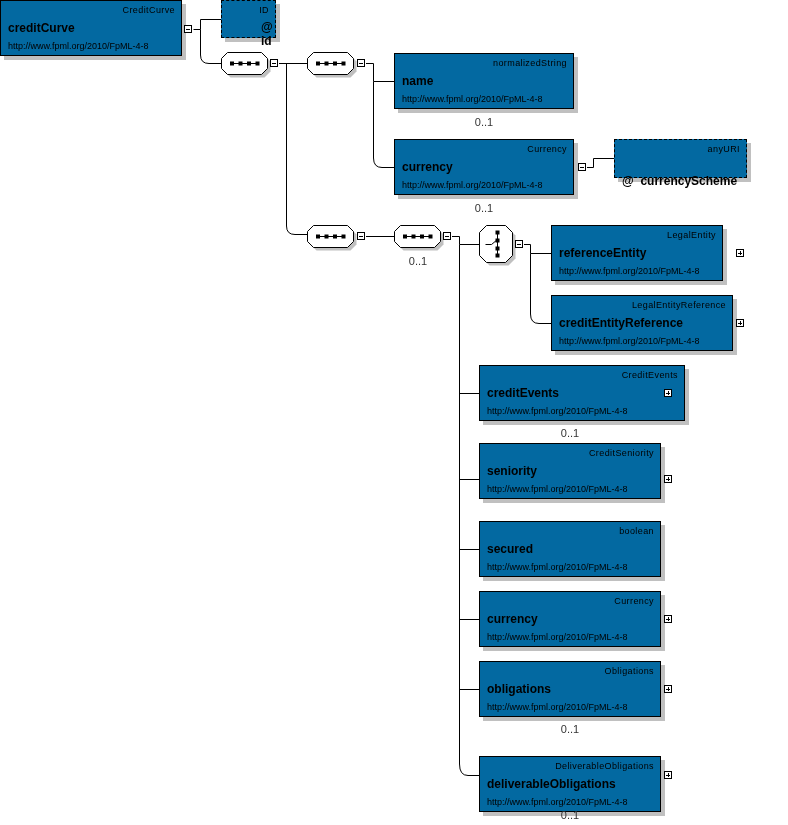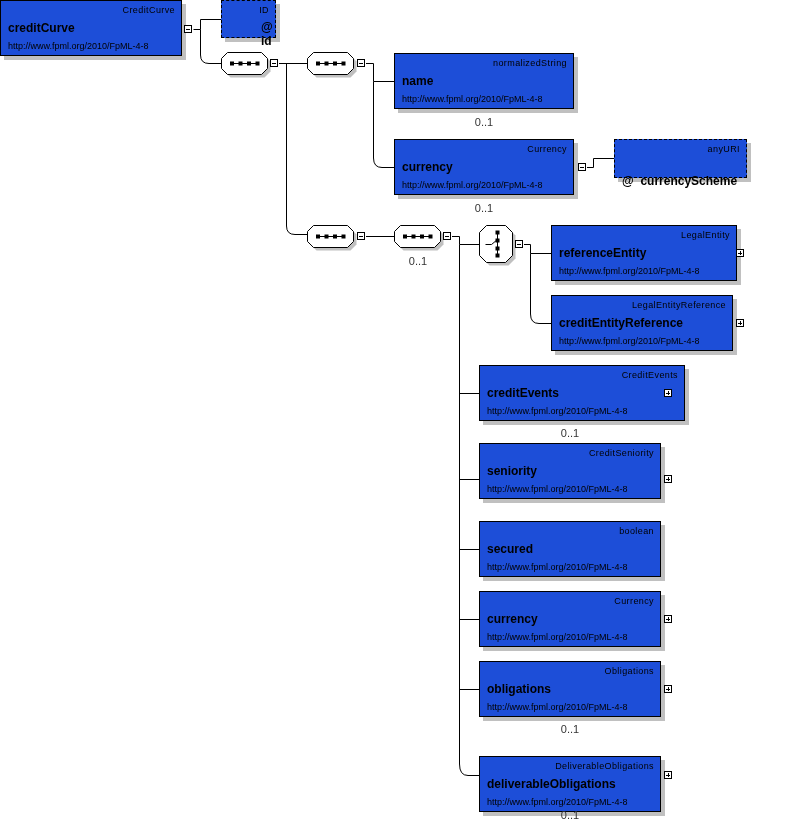--- a/index.html
+++ b/index.html
@@ -1,19 +1,19 @@
 <!DOCTYPE html>
 <html><head>
 <meta charset="utf-8">
 <style>
   html, body { margin:0; padding:0; background:#ffffff; }
   body { width:788px; height:825px; position:relative; overflow:hidden;
          font-family:"Liberation Sans", sans-serif; color:#000; }
   #wires { position:absolute; left:0; top:0; width:788px; height:825px; }
-  .el { position:absolute; background:#1d4ed8; border:1px solid #000;
+  .el { position:absolute; background:#0369a1; border:1px solid #000;
         box-shadow:4px 4px 0 #c0c0c0; box-sizing:border-box; }
   .el.attr { border:1px dashed #000; }
   .el .type { position:absolute; right:6px; top:4px; font-size:9px; letter-spacing:0.4px; }
   .el .name { position:absolute; left:7px; top:20px; font-size:12px; font-weight:bold; }
   .el .ns { position:absolute; left:7px; top:40px; font-size:9px; }
   .el.attr .name { top:20px; }
   .occ { position:absolute; font-size:11px; color:#333; width:40px; text-align:center; }
   .tog { position:absolute; width:8px; height:8px; border:1px solid #000; background:#fff; box-sizing:border-box; }
   .tog::before { content:""; position:absolute; left:1px; top:3px; width:4px; height:1px; background:#000; }
   .tog.plus::after { content:""; position:absolute; left:3px; top:1px; width:1px; height:4px; background:#000; }
@@ -131,21 +131,21 @@
   <span class="ns">http://www.fpml.org/2010/FpML-4-8</span>
 </div>
 <div class="tog" style="left:578px;top:163px;"></div>
 <div class="occ" style="left:464px;top:202px;">0..1</div>
 
 <div class="el attr" style="left:614px;top:139px;width:133px;height:39px;text-decoration:underline;">
   <span class="type">anyURI</span>
   <span class="name" style="top:20px;margin-top:14px;"><span>@</span>&nbsp; <span>currencyScheme</span></span>
 </div>
 
-<div class="el" style="left:551px;top:225px;width:186px;height:56px;">
+<div class="el" style="left:551px;top:225px;width:172px;height:56px;">
   <span class="type">LegalEntity</span>
   <span class="name">referenceEntity</span>
   <span class="ns">http://www.fpml.org/2010/FpML-4-8</span>
 </div>
 <div class="tog plus" style="left:736px;top:249px;"></div>
 
 <div class="el" style="left:551px;top:295px;width:182px;height:56px;">
   <span class="type">LegalEntityReference</span>
   <span class="name">creditEntityReference</span>
   <span class="ns">http://www.fpml.org/2010/FpML-4-8</span>

